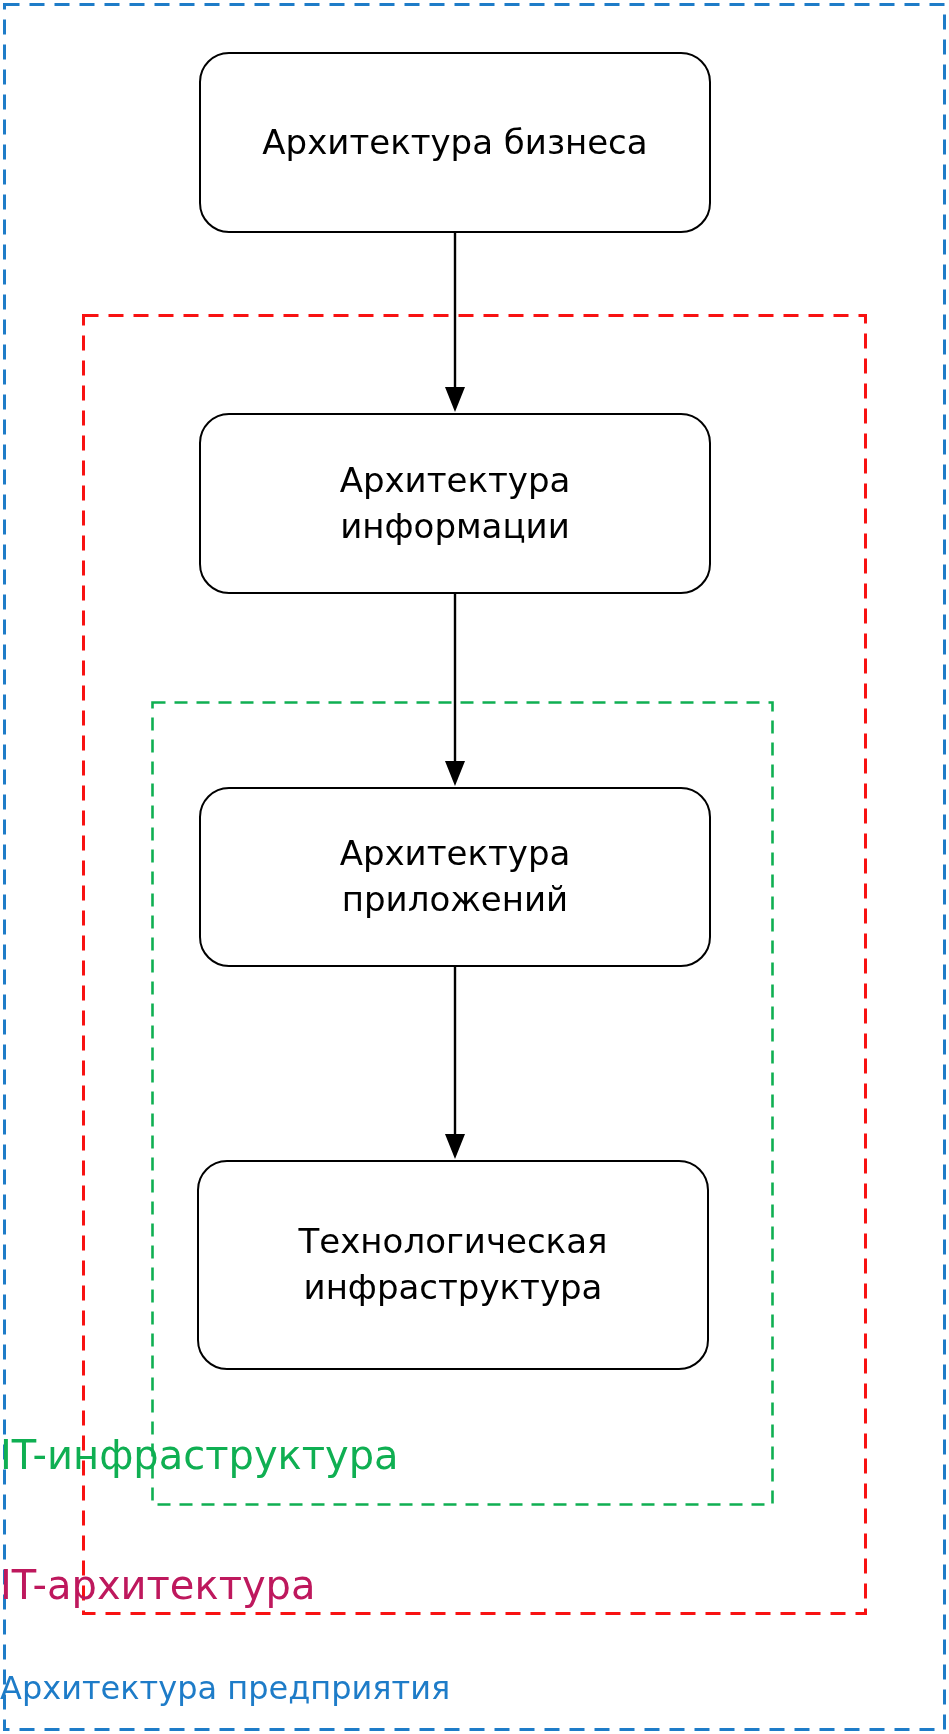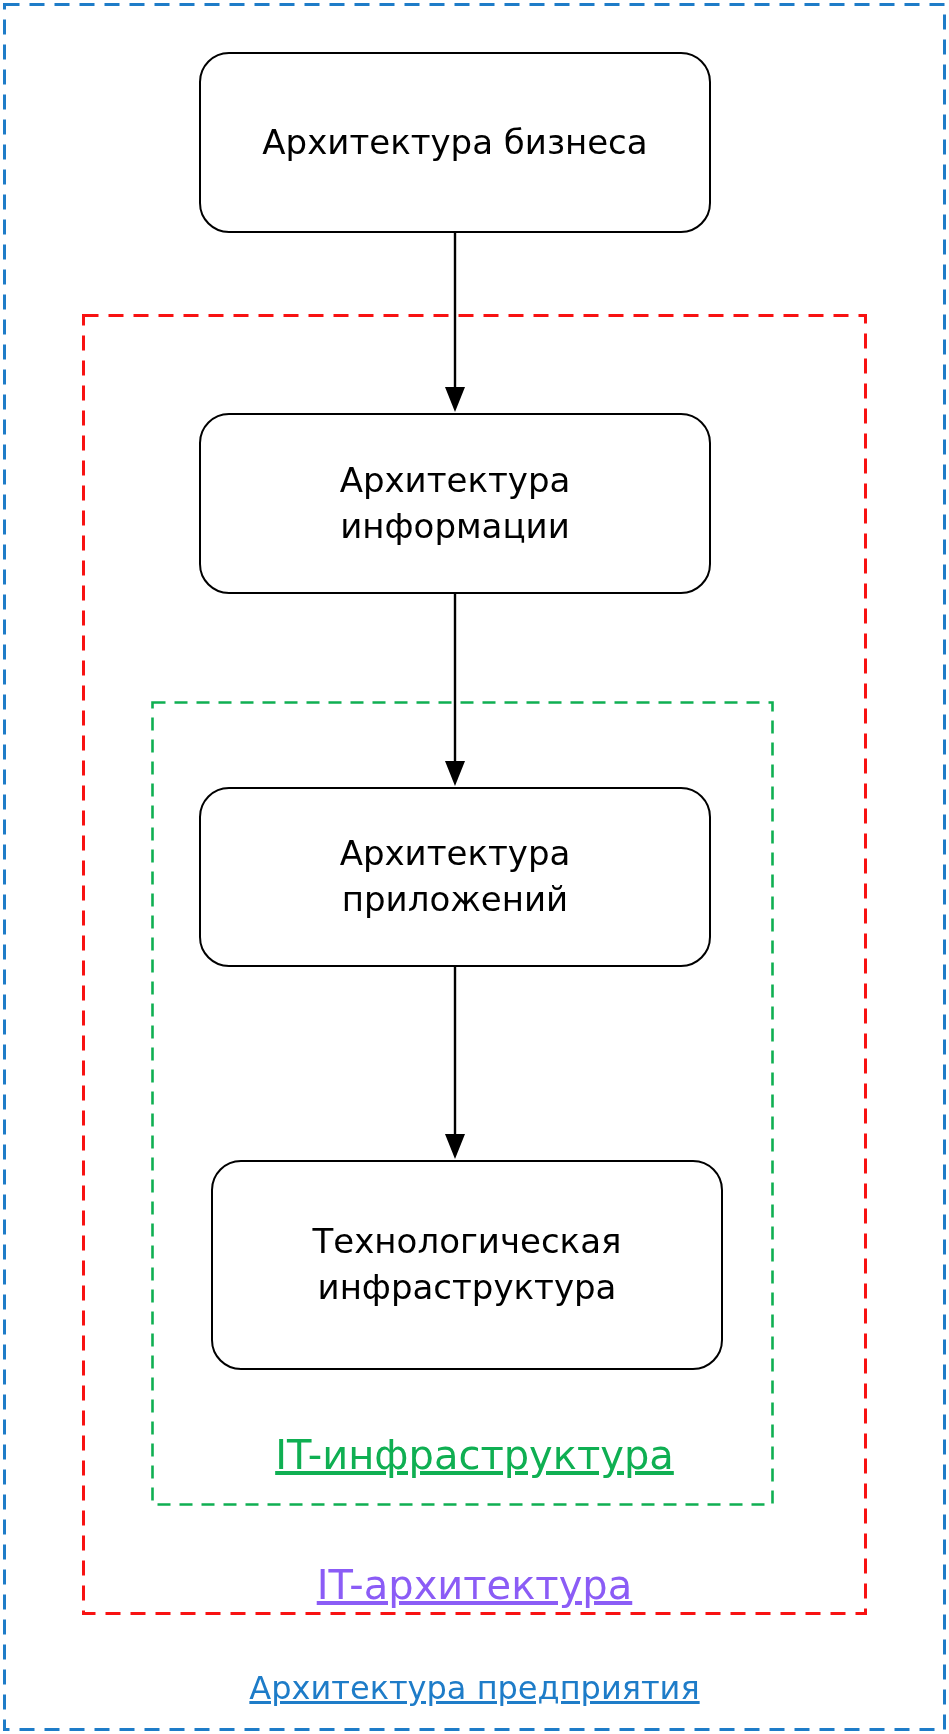--- a/index.html
+++ b/index.html
@@ -27,28 +27,26 @@
     justify-content: center;
     text-align: center;
     font-size: 34px;
     line-height: 1.35;
     color: #000000;
     white-space: pre-line;
   }
   .node-1 { left: 199px; top: 52px;   width: 512px; height: 181px; }
   .node-2 { left: 199px; top: 413px;  width: 512px; height: 181px; }
   .node-3 { left: 199px; top: 787px;  width: 512px; height: 180px; }
-  .node-4 { left: 211px; top: 1160px; width: 512px; height: 210px; }
+  .node-4 { left: 197px; top: 1160px; width: 512px; height: 210px; }
   .region-label {
     position: absolute;
     left: 0;
     width: 949px;
-    text-align: center;
     white-space: nowrap;
-    text-decoration: underline;
   }
   .label-green { top: 1430px; font-size: 40px; line-height: 1.25; }
   .label-red   { top: 1560px; font-size: 40px; line-height: 1.25; }
   .label-blue  { top: 1668px; font-size: 32px; line-height: 1.25; }
 </style>
 </head>
 <body>
 
 <div class="canvas">
 
@@ -84,17 +82,17 @@
 приложений</span>
   </div>
 
   <div class="node node-4">
     <span>Технологическая
 инфраструктура</span>
   </div>
 
   <div class="region-label label-green" style="color: rgb(15, 175, 82);">IT-инфраструктура</div>
 
-  <div class="region-label label-red" style="color: #8b5cf6;">IT-архитектура</div>
+  <div class="region-label label-red" style="color: #be185d;">IT-архитектура</div>
 
   <div class="region-label label-blue" style="color: rgb(30, 124, 200);">Архитектура предприятия</div>
 
 </div>
 
 </body></html>

